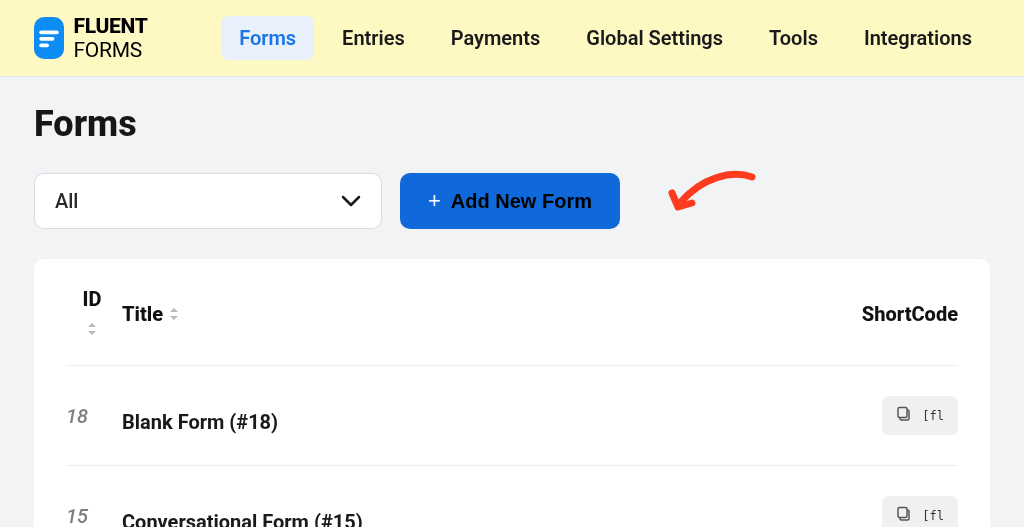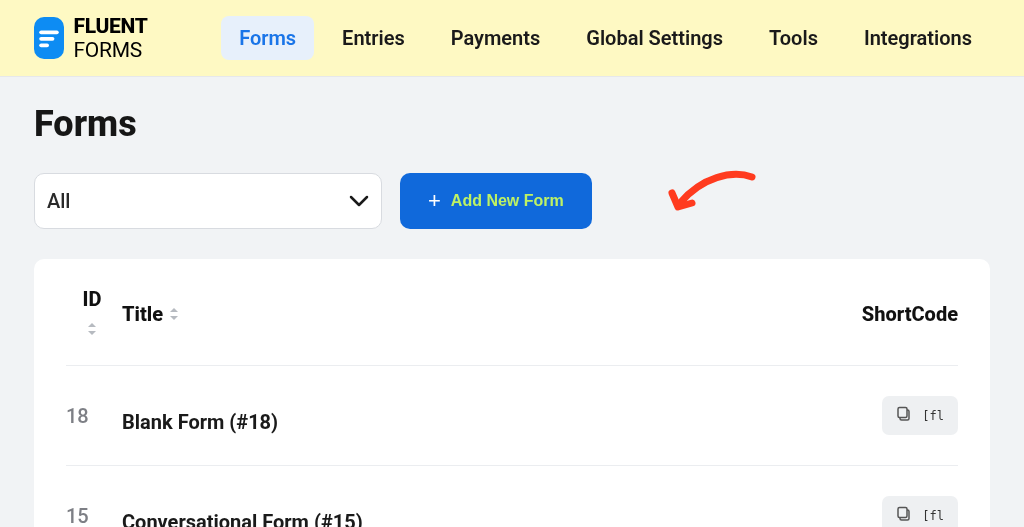--- a/index.html
+++ b/index.html
@@ -71,21 +71,21 @@
     }
     .filter-select {
       width: 348px;
       height: 56px;
       background: #ffffff;
       border: 1.5px solid #d8dbe0;
       border-radius: 10px;
       display: flex;
       align-items: center;
       justify-content: space-between;
-      padding: 0 12px;
+      padding: 0 20px;
       cursor: pointer;
     }
     .filter-value {
       font-size: 20px;
       font-weight: 500;
       color: #2a2a2a;
     }
     .chevron svg { width: 20px; height: 12px; }
     .add-btn {
       height: 56px;
@@ -98,22 +98,22 @@
       gap: 10px;
       cursor: pointer;
     }
     .add-btn .plus {
       color: #ffffff;
       font-size: 22px;
       line-height: 1;
       font-weight: 400;
     }
     .add-btn .label {
-      color: #bef264;
-      font-size: 16px;
+      color: #000000;
+      font-size: 20px;
       font-weight: 700;
     }
     .annotation-arrow {
       position: absolute;
       left: 628px;
       top: -8px;
     }
     .forms-card {
       background: #ffffff;
       border-radius: 10px;
@@ -134,20 +134,21 @@
       display: flex;
       align-items: center;
       padding: 30px 0;
       border-bottom: 1.5px solid #ebedf0;
     }
     .row-id {
       width: 52px;
       font-size: 20px;
       color: #7d7f85;
       font-weight: 500;
+      font-style: italic;
     }
     .row-title {
       flex: 1;
       font-size: 20px;
       font-weight: 700;
       color: #1a1a1a;
       padding-left: 4px;
       margin-top: 12px;
     }
     .shortcode-pill {

